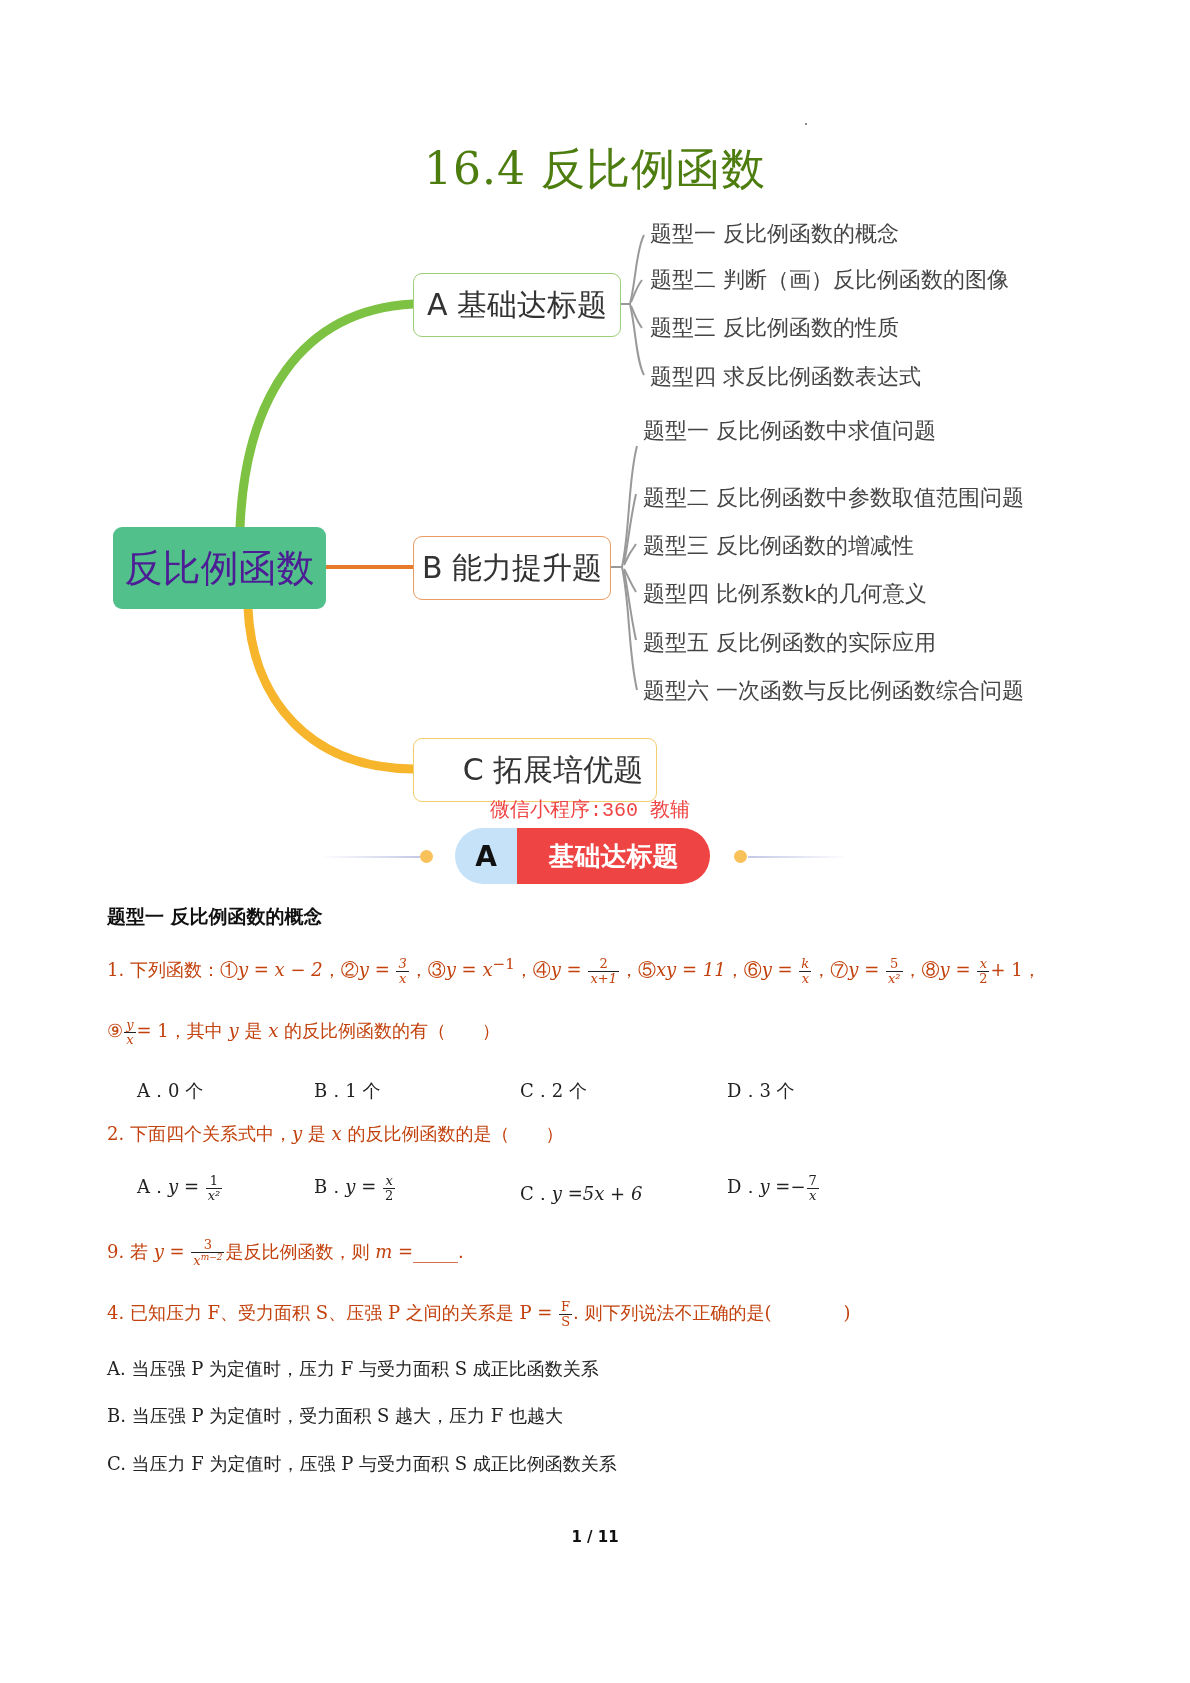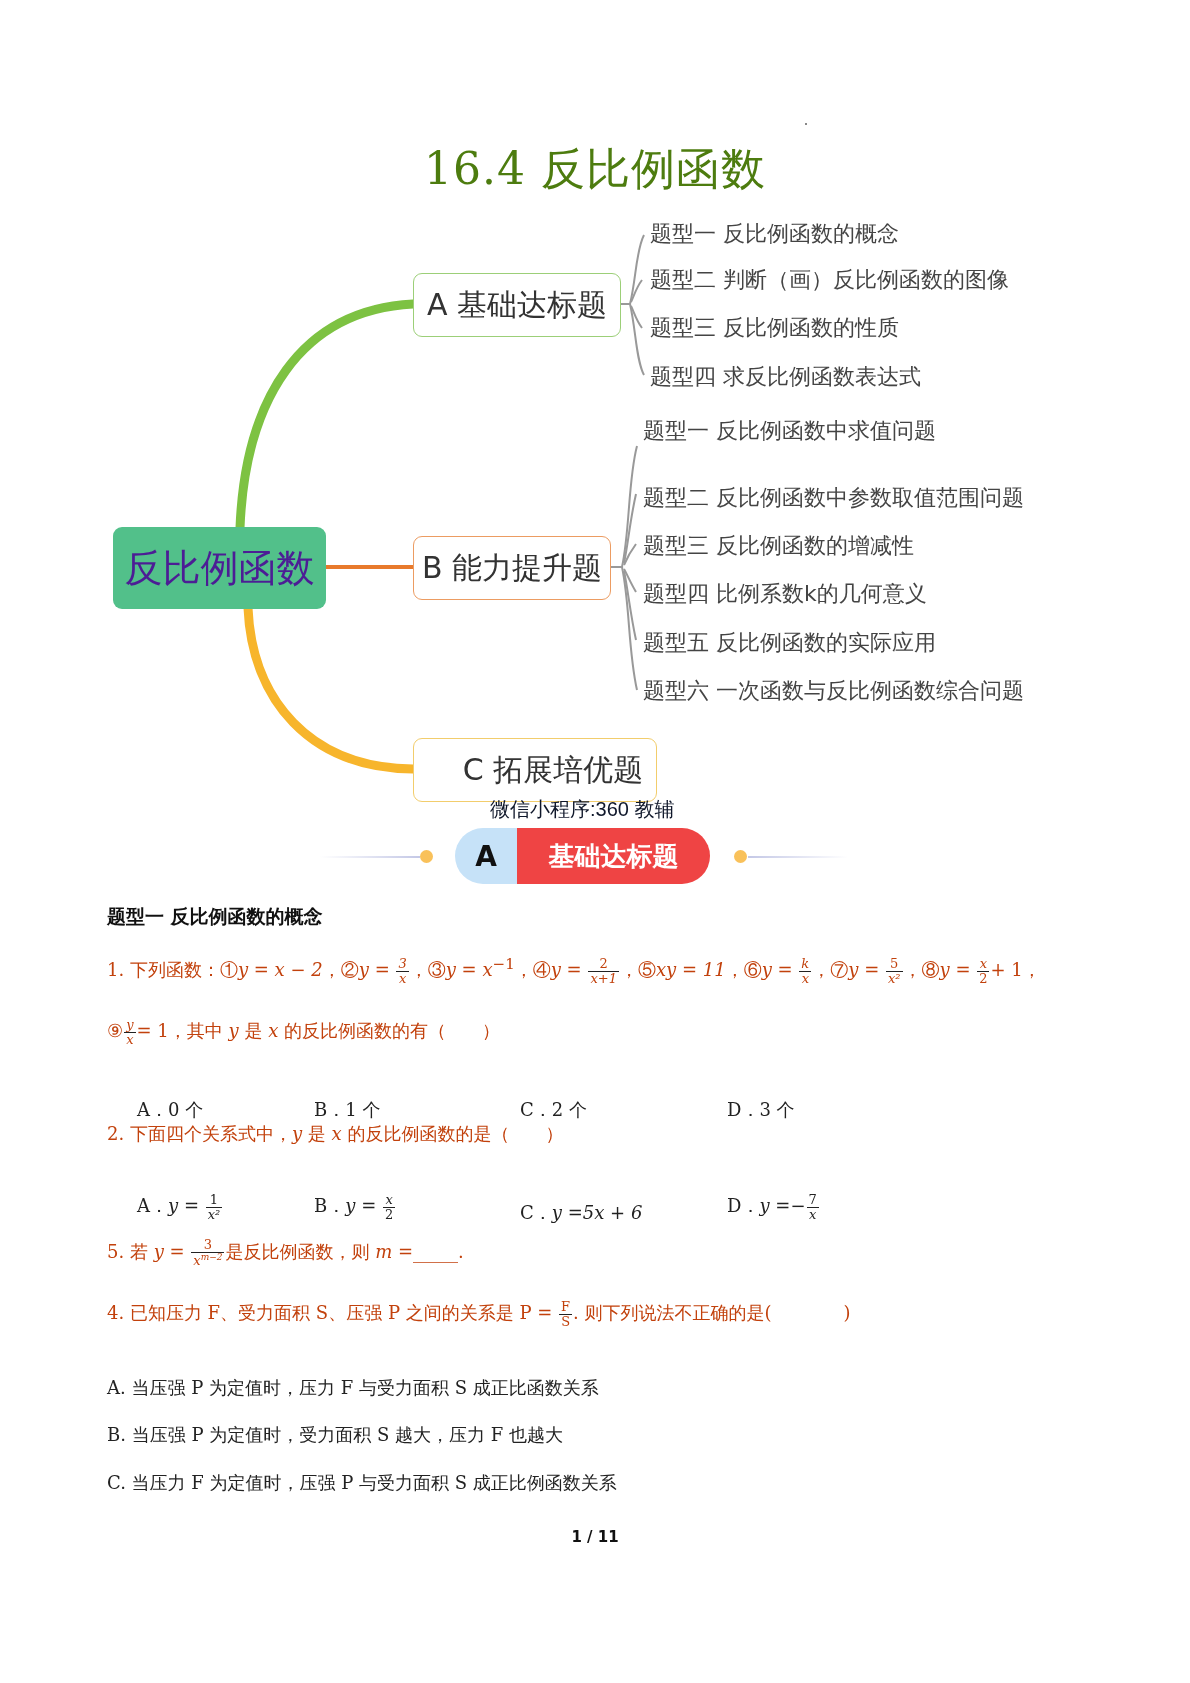--- a/index.html
+++ b/index.html
@@ -13,35 +13,35 @@
                color: #4c1d95; font-size: 38px; display: flex; align-items: center; justify-content: center;
                font-family: "DejaVu Sans", "Liberation Sans", sans-serif; }
   .branch-node { background: #fff; border-radius: 9px; font-size: 30px; color: #333; display: flex;
                  align-items: center; justify-content: center;
                  font-family: "DejaVu Sans", "Liberation Sans", sans-serif; }
   .branch-a { left: 413px; top: 273px; width: 206px; height: 62px; border: 1.5px solid #9ccf78; }
   .branch-b { left: 413px; top: 536px; width: 196px; height: 62px; border: 1.5px solid #ec9c62; }
   .branch-c { left: 413px; top: 738px; width: 206px; height: 62px; border: 1.5px solid #f2cd6c; padding-left: 36px; }
   .leaf { font-size: 22px; color: #444; white-space: nowrap;
           font-family: "DejaVu Sans", "Liberation Sans", sans-serif; }
-  .watermark { left: 490px; top: 796px; font-size: 20px; color: #0f172a; font-family: Liberation Sans, sans-serif; }
+  .watermark { left: 490px; top: 796px; font-size: 20px; color: #ef4444; font-family: Liberation Mono, monospace; }
   .banner { left: 455px; top: 828px; width: 255px; height: 56px; border-radius: 28px; overflow: hidden; display: flex;
             font-family: "DejaVu Sans", "Liberation Sans", sans-serif; font-weight: bold; }
   .banner-letter { width: 62px; background: #c6e2f8; color: #111; font-size: 28px; display: flex; align-items: center; justify-content: center; }
   .banner-label { flex: 1; background: #ef4444; color: #fff; font-size: 26px; display: flex; align-items: center; justify-content: center; }
   .banner-line { height: 2px; top: 856px; background: linear-gradient(to right, rgba(190,195,225,0), #c4c8e6); }
   .banner-dot { width: 13px; height: 13px; border-radius: 50%; background: #f9c15a; top: 850px; }
   .section-heading { left: 107px; top: 904px; font-size: 19px; font-weight: bold; color: #111;
                      font-family: "DejaVu Sans", "Liberation Sans", sans-serif; }
   .q { font-size: 18px; color: #c2410c; white-space: nowrap; }
   .mi { font-style: italic; font-family: "DejaVu Serif", serif; }
   .frac { display: inline-block; vertical-align: middle; text-align: center; font-size: 13px; line-height: 1.05; margin: 0 1px; }
   .frac .num { display: block; border-bottom: 1px solid #222; padding: 0 2px; }
   .frac .den { display: block; padding: 0 2px; }
-  .opt { position: absolute; font-size: 18px; white-space: nowrap; margin-top: 19px; }
+  .opt { position: absolute; font-size: 18px; white-space: nowrap; }
   .page-num { left: 0; width: 1190px; text-align: center; top: 1528px; font-size: 15px; font-weight: bold;
               font-family: "DejaVu Sans", "Liberation Sans", sans-serif; color: #111; }
   .dot-artifact { left: 805px; top: 123px; width: 2px; height: 2px; background: #888; }
 </style>
 </head>
 <body>
 
 <div class="abs dot-artifact"></div>
 
 <div class="abs title">16.4 反比例函数</div>
@@ -119,21 +119,21 @@
   <span>B．</span><span class="mi">y = </span><span class="frac"><span class="num mi">x</span><span class="den">2</span></span>
 </div>
 <div class="opt" style="left:520px; top:1182px;">
   <span>C．</span><span class="mi">y =5x + 6</span>
 </div>
 <div class="opt" style="left:727px; top:1174px;">
   <span>D．</span><span class="mi">y =−</span><span class="frac"><span class="num">7</span><span class="den mi">x</span></span>
 </div>
 
 <div class="abs q" style="left:107px; top:1238px;">
-  <span>5. 若 </span><span class="mi">y = </span><span class="frac"><span class="num">3</span><span class="den"><span class="mi">x</span><sup class="mi" style="font-size:9px;">m−2</sup></span></span><span>是反比例函数，则 </span><span class="mi">m</span><span> =_____.</span>
+  <span>9. 若 </span><span class="mi">y = </span><span class="frac"><span class="num">3</span><span class="den"><span class="mi">x</span><sup class="mi" style="font-size:9px;">m−2</sup></span></span><span>是反比例函数，则 </span><span class="mi">m</span><span> =_____.</span>
 </div>
 
 <div class="abs q" style="left:107px; top:1300px;">
   <span>4. 已知压力 F、受力面积 S、压强 P 之间的关系是 P = </span><span class="frac"><span class="num">F</span><span class="den">S</span></span><span>. 则下列说法不正确的是(　　　　)</span>
 </div>
 <div class="opt" style="left:107px; top:1357px;">A. 当压强 P 为定值时，压力 F 与受力面积 S 成正比函数关系</div>
 <div class="opt" style="left:107px; top:1404px;">B. 当压强 P 为定值时，受力面积 S 越大，压力 F 也越大</div>
 <div class="opt" style="left:107px; top:1452px;">C. 当压力 F 为定值时，压强 P 与受力面积 S 成正比例函数关系</div>
 
 <div class="abs page-num">1 / 11</div>

